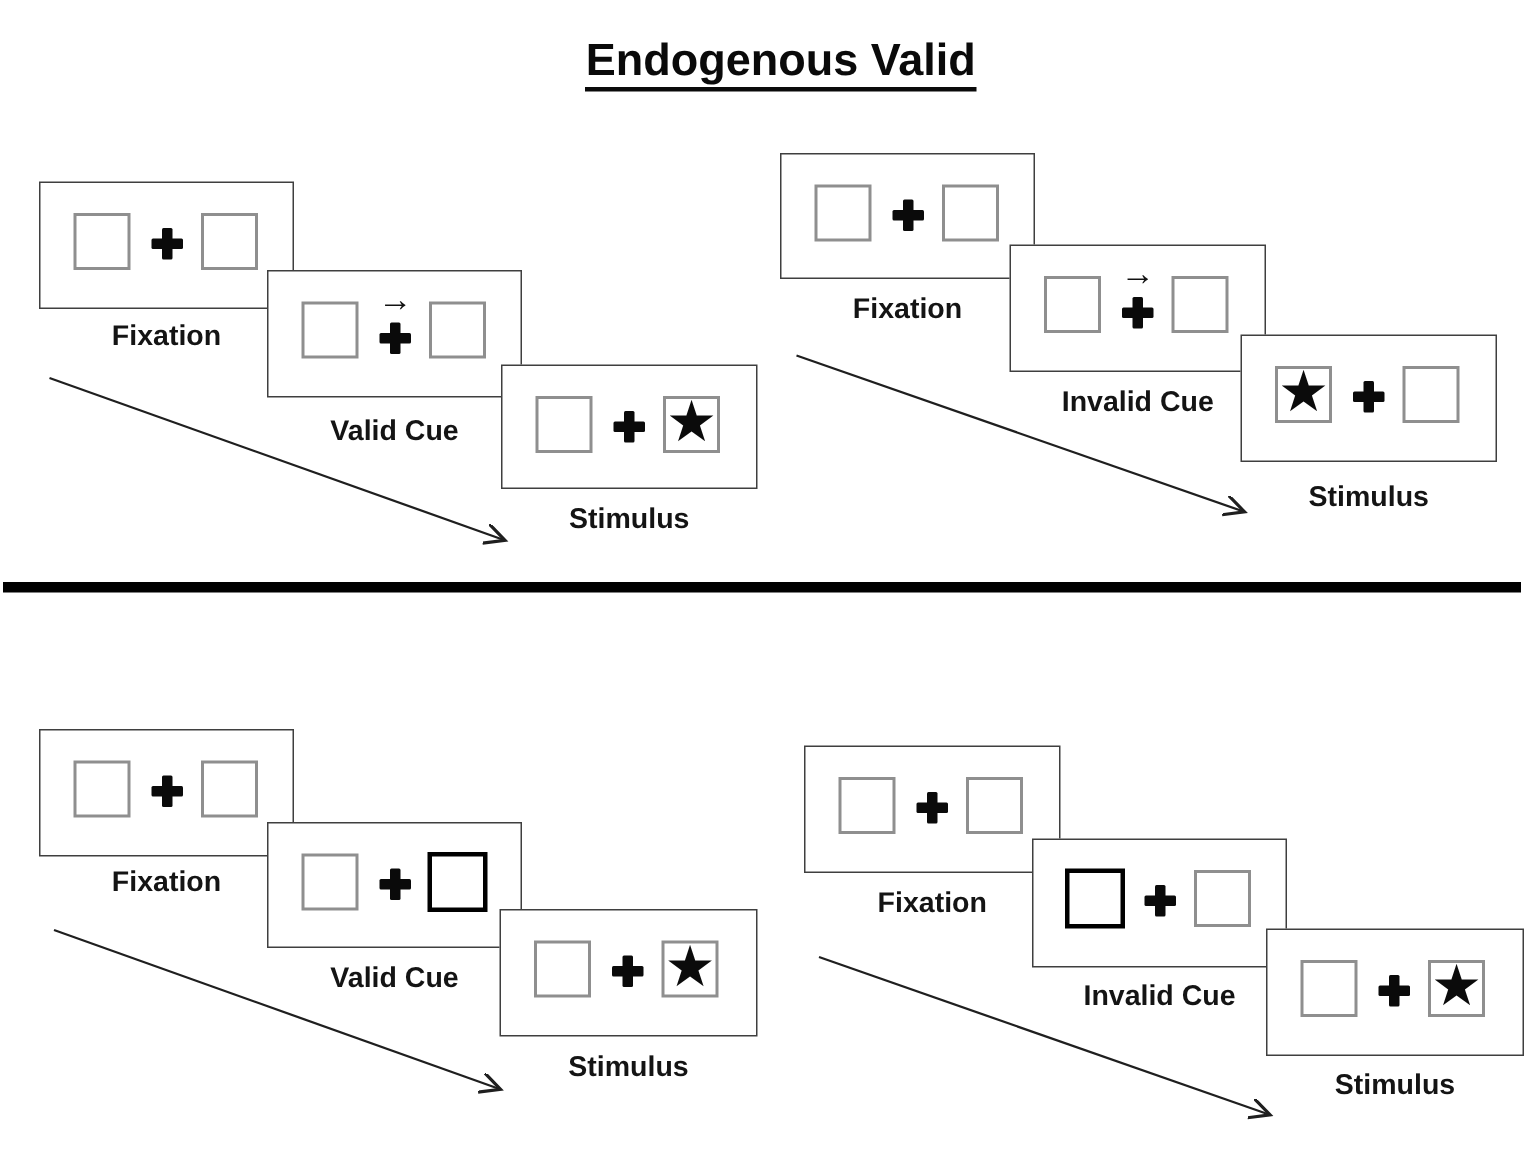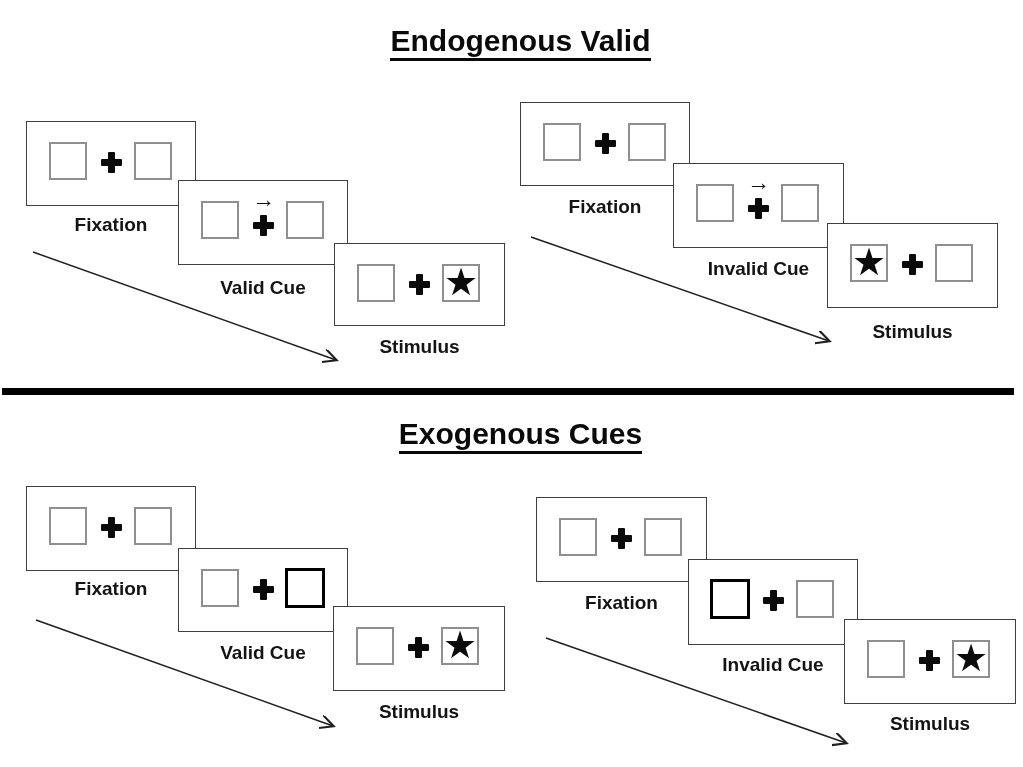--- a/index.html
+++ b/index.html
@@ -104,23 +104,20 @@
     </div>
     <div class="plus"></div>
     <div class="sq r"></div>
   </div>
   <div class="lbl" style="left:520px;top:196px;width:170px">Fixation</div>
   <div class="lbl" style="left:673px;top:258px;width:171px">Invalid Cue</div>
   <div class="lbl" style="left:827px;top:321px;width:171px">Stimulus</div>
 
   <div class="divider"></div>
 
-  <div class="title t-exo">
-    <span class="u">Exogenous Cues</span>
-  </div>
 
   <div class="panel" style="left:26px;top:486px;width:170px;height:85px">
     <div class="sq l"></div>
     <div class="plus"></div>
     <div class="sq r"></div>
   </div>
   <div class="panel" style="left:178px;top:548px;width:170px;height:84px">
     <div class="sq l"></div>
     <div class="plus"></div>
     <div class="sq thick r"></div>

